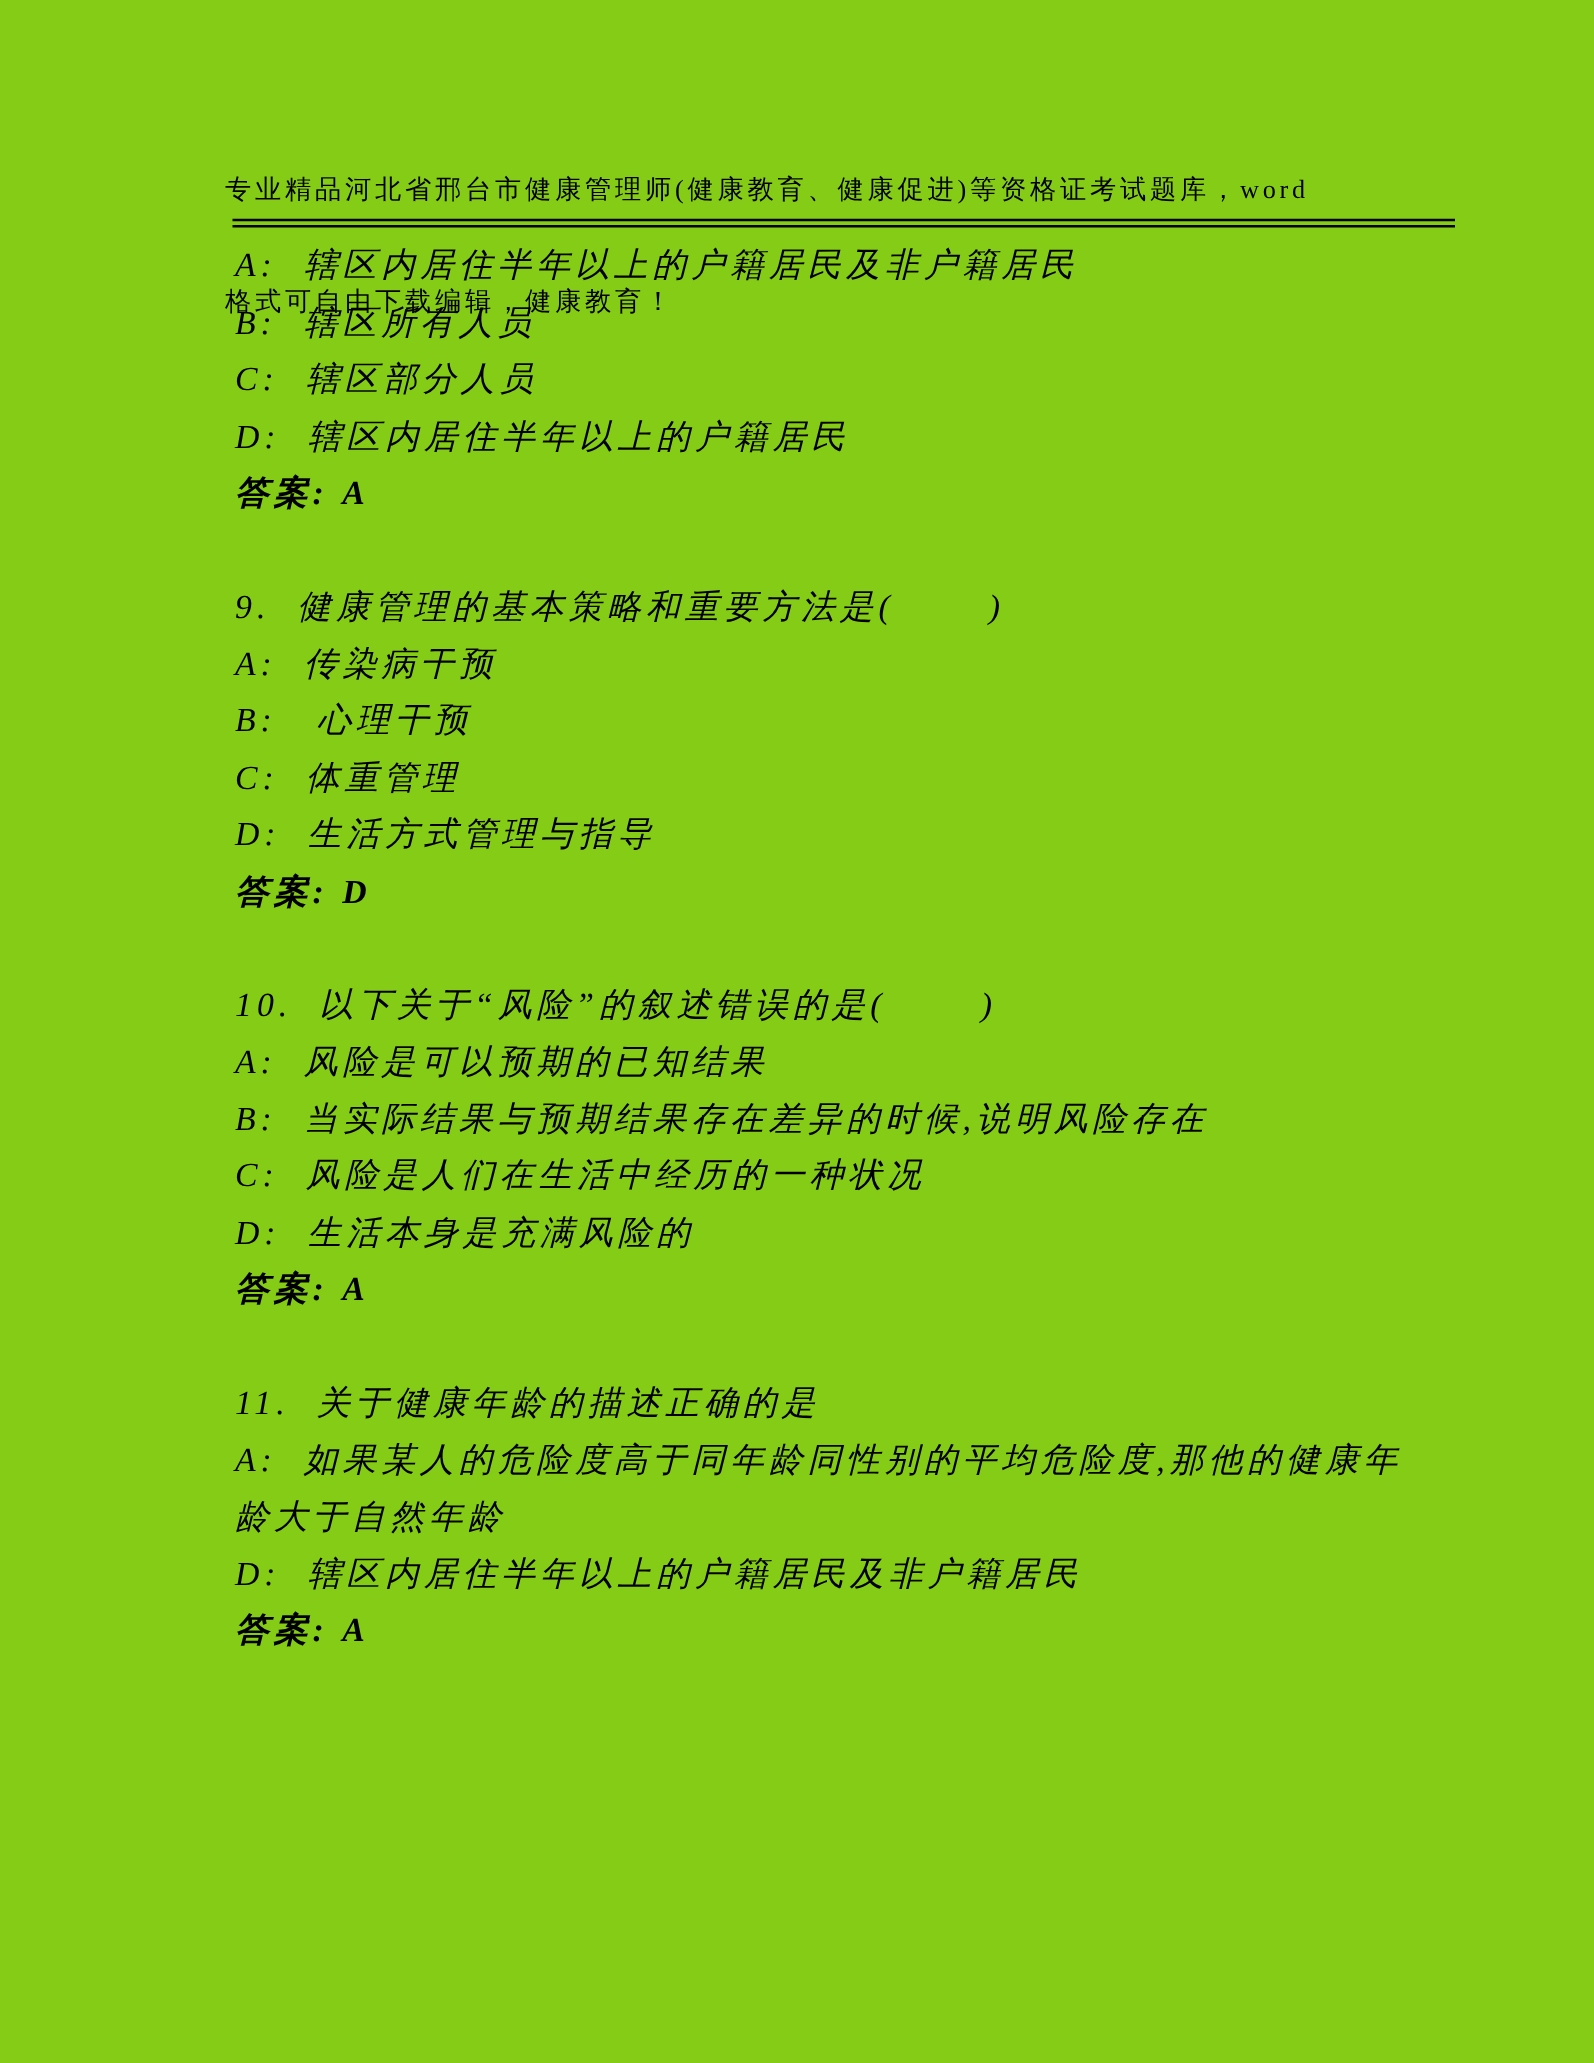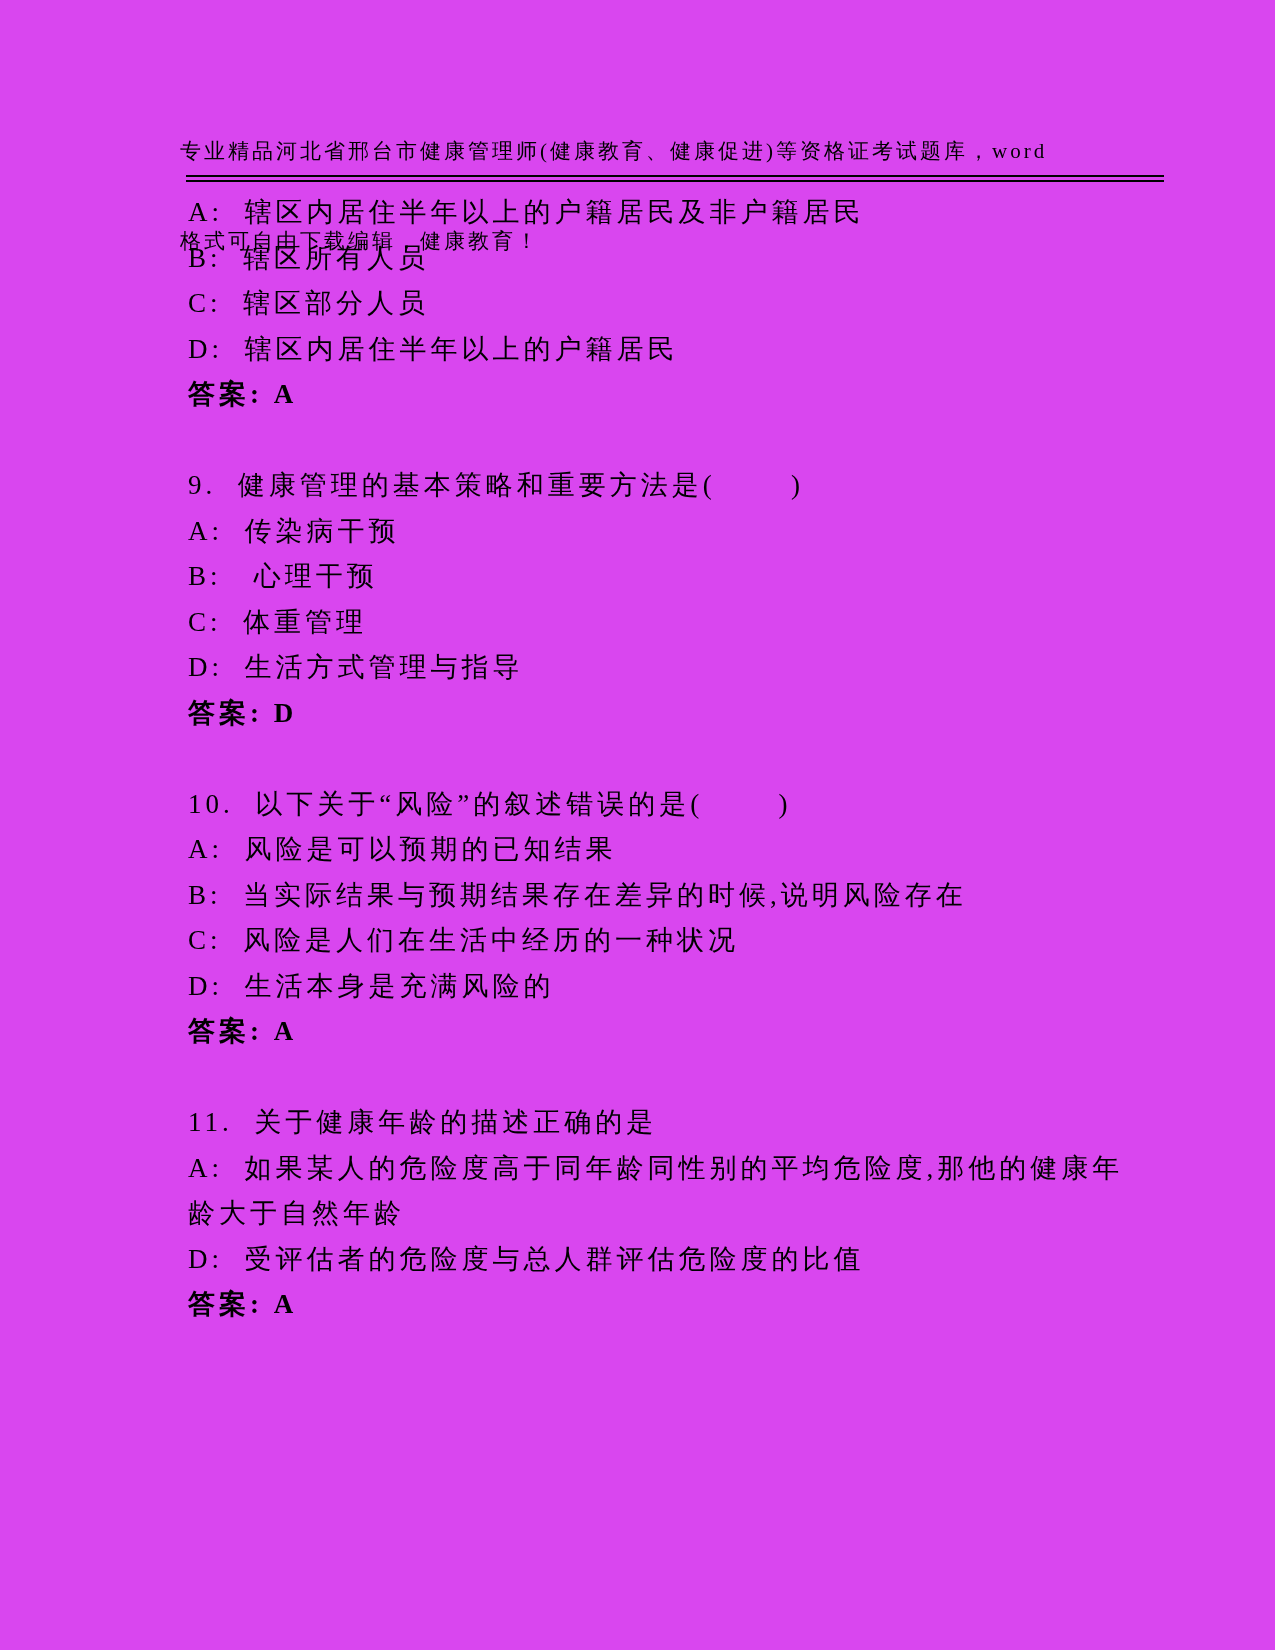--- a/index.html
+++ b/index.html
@@ -1,20 +1,20 @@
 <!DOCTYPE html>
 <html><head>
 <meta charset="utf-8">
 <style>
   html, body { margin: 0; padding: 0; background: #ffffff; }
   .page {
     position: relative;
     width: 1275px;
     height: 1650px;
-    background: #d946ef;
+    background: #84cc16;
     color: #000000;
     font-family: "Liberation Serif", "DejaVu Serif", serif;
     overflow: hidden;
   }
   .header {
     position: absolute;
     left: 180px;
     top: 76px;
     font-size: 21px;
     line-height: 30px;
@@ -31,29 +31,30 @@
     border-bottom: 2px solid #000000;
   }
   .body-text {
     position: absolute;
     left: 188px;
     top: 190px;
     font-size: 27px;
     line-height: 45.5px;
     letter-spacing: 4px;
     white-space: pre;
+    font-style: italic;
   }
   .line { min-height: 45.5px; }
   .answer { font-weight: bold; }
   .blank { height: 45.5px; }
 </style>
 </head>
 <body>
 
 <div class="page">
   <div class="header">
     <div class="header-line">专业精品河北省邢台市健康管理师(健康教育、健康促进)等资格证考试题库，word</div>
     <div class="header-line">格式可自由下载编辑，健康教育！</div>
   </div>
   <div class="rule"></div>
   <div class="body-text" id="question-list-container"><div><div class="line">A:  辖区内居住半年以上的户籍居民及非户籍居民</div><div class="line">B:  辖区所有人员</div><div class="line">C:  辖区部分人员</div><div class="line">D:  辖区内居住半年以上的户籍居民</div><div class="line answer">答案: A</div></div><div class="line blank"></div><div><div class="line">9.  健康管理的基本策略和重要方法是(       )</div><div class="line">A:  传染病干预</div><div class="line">B:   心理干预</div><div class="line">C:  体重管理</div><div class="line">D:  生活方式管理与指导</div><div class="line answer">答案: D</div></div><div class="line blank"></div><div><div class="line">10.  以下关于“风险”的叙述错误的是(       )</div><div class="line">A:  风险是可以预期的已知结果</div><div class="line">B:  当实际结果与预期结果存在差异的时候,说明风险存在</div><div class="line">C:  风险是人们在生活中经历的一种状况</div><div class="line">D:  生活本身是充满风险的</div><div class="line answer">答案: A</div></div><div class="line blank"></div><div><div class="line">11.  关于健康年龄的描述正确的是</div><div class="line">A:  如果某人的危险度高于同年龄同性别的平均危险度,那他的健康年
-龄大于自然年龄</div><div class="line">D:  受评估者的危险度与总人群评估危险度的比值</div><div class="line answer">答案: A</div></div></div>
+龄大于自然年龄</div><div class="line">D:  辖区内居住半年以上的户籍居民及非户籍居民</div><div class="line answer">答案: A</div></div></div>
 </div>
 
 </body></html>

